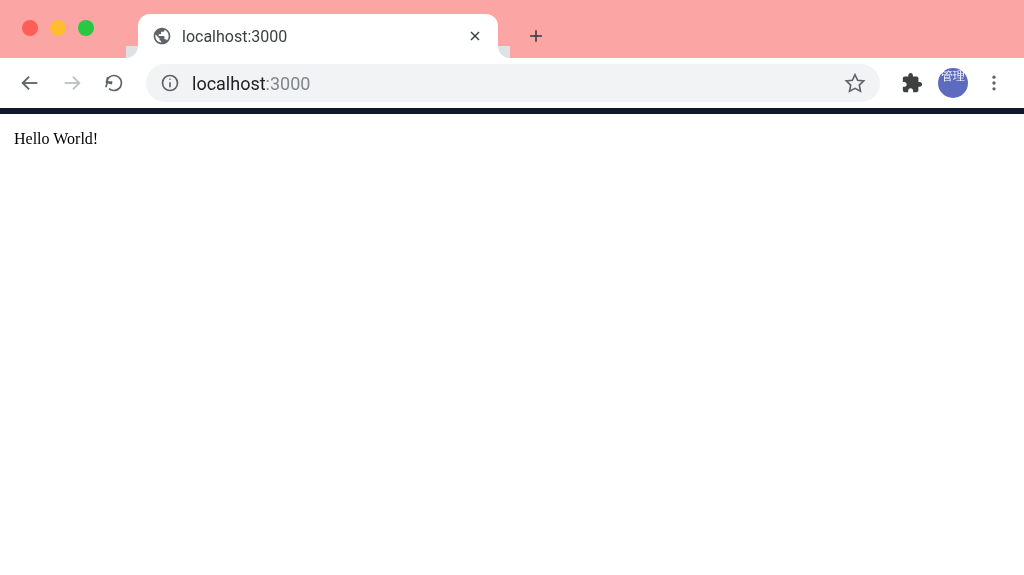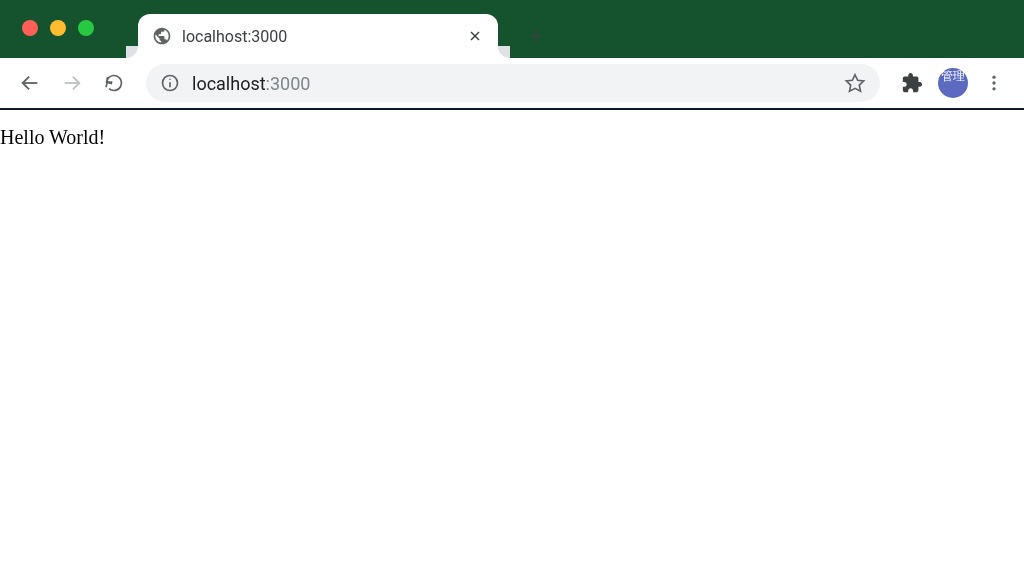--- a/index.html
+++ b/index.html
@@ -8,22 +8,22 @@
       box-sizing: border-box;
     }
     body {
       font-family: -apple-system, BlinkMacSystemFont, "Segoe UI", Roboto, sans-serif;
       width: 1024px;
       height: 575px;
       overflow: hidden;
       background: #fff;
     }
     .browser-chrome {
-      background: #14532d;
-      border-bottom: 2px solid #0f172a;
+      background: #fca5a5;
+      border-bottom: 6px solid #0f172a;
     }
     .title-bar {
       display: flex;
       align-items: flex-end;
       height: 58px;
       padding-left: 18px;
       position: relative;
     }
     .window-controls {
       display: flex;
@@ -183,22 +183,22 @@
     .menu-btn {
       width: 32px;
       height: 32px;
       display: flex;
       align-items: center;
       justify-content: center;
       color: #5f6368;
       cursor: pointer;
     }
     .page-content {
-      padding: 16px 0;
-      font-size: 20px;
+      padding: 16px 14px;
+      font-size: 16px;
       color: #000;
       font-family: "Times New Roman", Times, serif;
     }
     svg { display: block; }
   </style>
 </head>
 <body>
 
 <div class="browser-chrome">
   <div class="title-bar">

